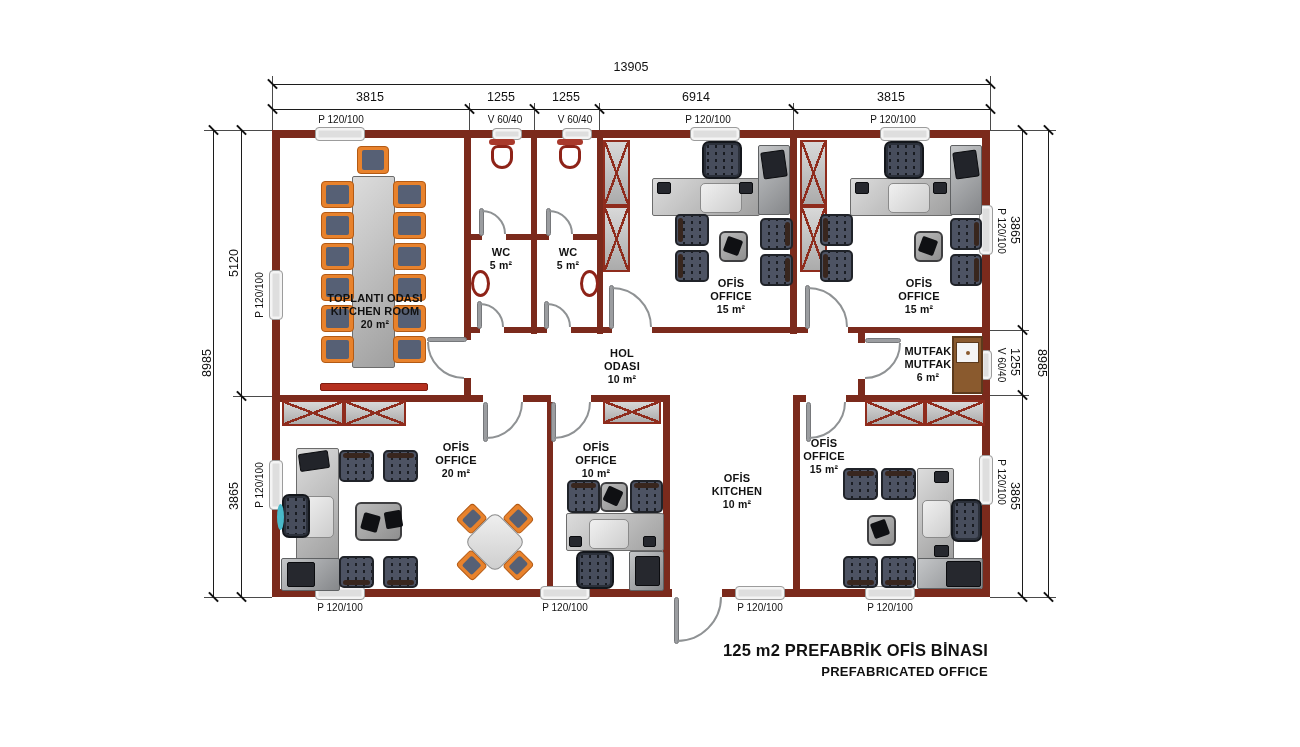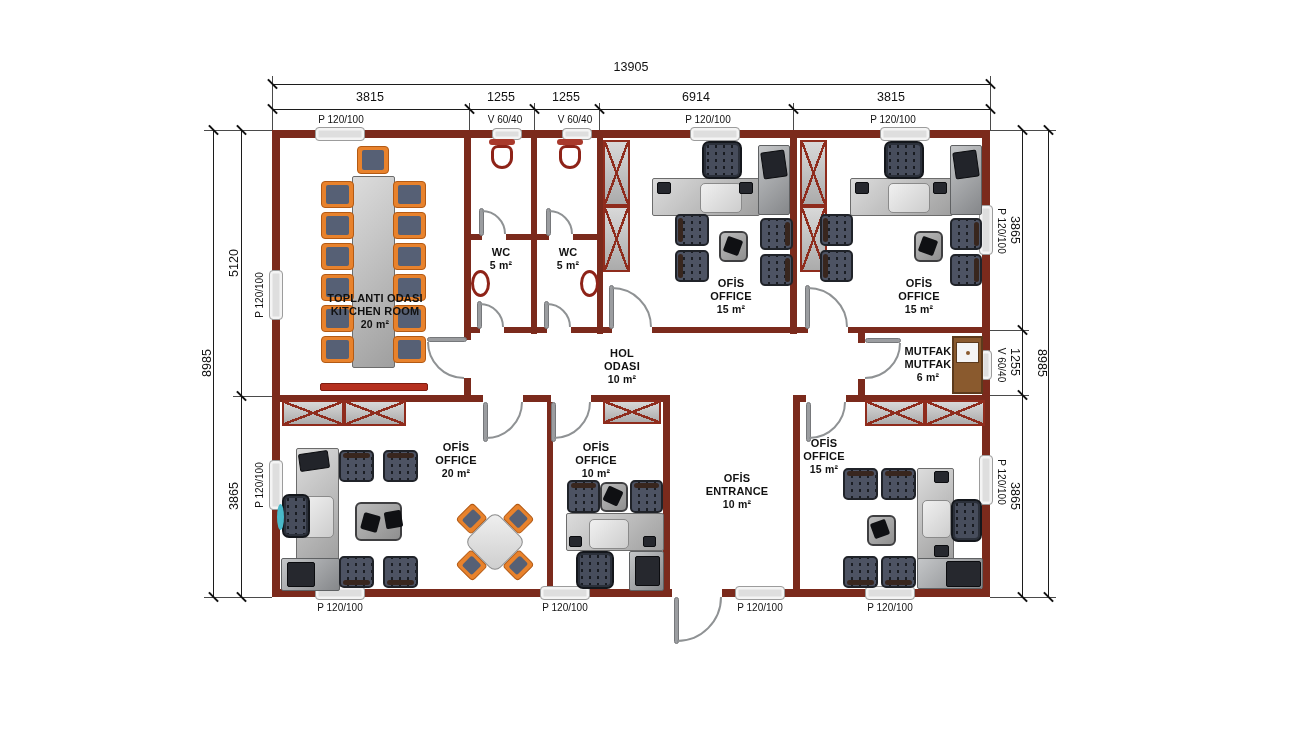--- a/index.html
+++ b/index.html
@@ -437,24 +437,26 @@
     <div>OFFICE</div>
     <div class="rl-area">20 m²</div>
   </div>
   <div class="room-label" style="left:596px;top:441px;">
     <div>OFİS</div>
     <div>OFFICE</div>
     <div class="rl-area">10 m²</div>
   </div>
   <div class="room-label" style="left:737px;top:472px;">
     <div>OFİS</div>
-    <div>ENTRANCE</div>
+    <div>KITCHEN</div>
     <div class="rl-area">10 m²</div>
   </div>
   <div class="room-label" style="left:824px;top:437px;">
     <div>OFİS</div>
     <div>OFFICE</div>
     <div class="rl-area">15 m²</div>
   </div>
 
   <div class="title-block">
+    <div class="title-main">125 m2 PREFABRİK OFİS BİNASI</div>
+    <div class="title-sub">PREFABRICATED OFFICE</div>
   </div>
 </div>
 
 </body></html>

